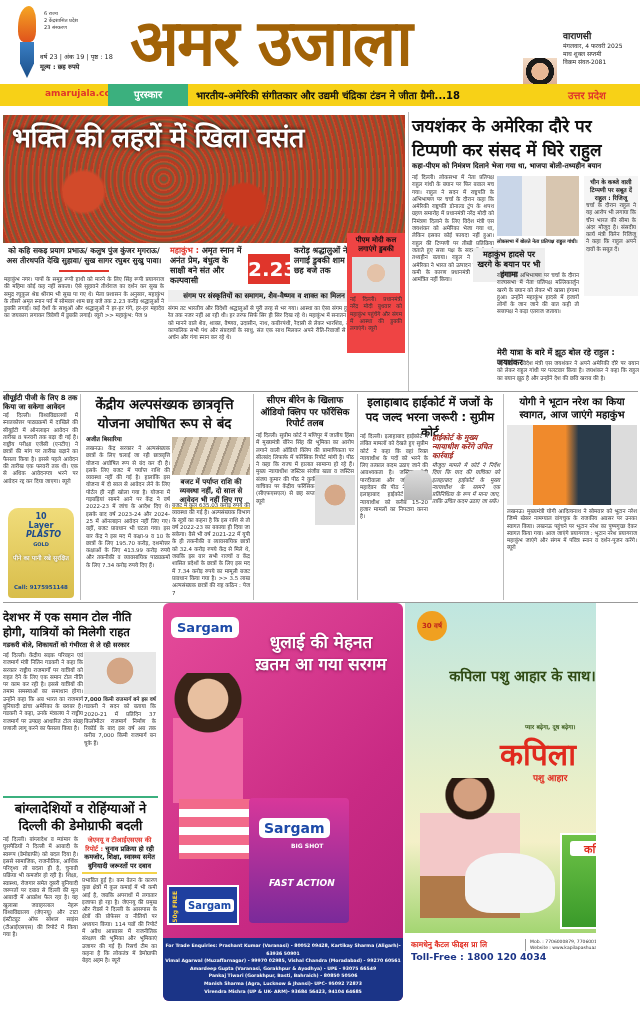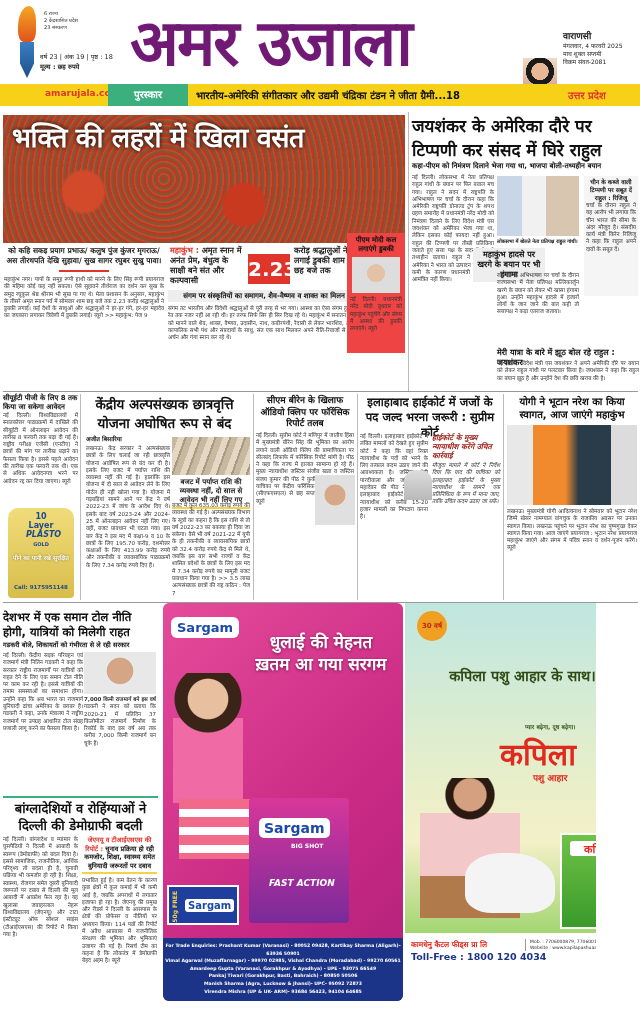--- a/index.html
+++ b/index.html
@@ -5,21 +5,21 @@
   * { box-sizing: border-box; margin: 0; padding: 0; }
   body { width: 640px; height: 1017px; background: #fff; font-family: "DejaVu Sans", sans-serif; color: #111; overflow: hidden; position: relative; }
   .abs { position: absolute; }
   
   .mast { left: 0; top: 0; width: 640px; height: 84px; }
   .torch { left: 14px; top: 6px; width: 26px; height: 74px; }
   .flame { position:absolute; left:4px; top:0; width:18px; height:36px; background: linear-gradient(#f5a623,#e0531c); border-radius: 60% 40% 30% 30%; }
   .pen { position:absolute; left:6px; top:36px; width:14px; height:36px; background: linear-gradient(#3a7fc4,#1b4f8a); clip-path: polygon(0 0,100% 0,100% 60%,50% 100%,0 60%); }
   .bullets { left: 44px; top: 10px; font-size: 5px; line-height: 7px; color:#333; }
   .issue { left: 40px; top: 52px; font-size: 6.5px; line-height: 10px; color:#222; }
-  .logo { left: 130px; top: 4px; font-family: "DejaVu Sans", sans-serif; font-weight: bold; font-size: 64px; letter-spacing: -2px; color: #701a75; line-height: 78px; }
+  .logo { left: 130px; top: 4px; font-family: "DejaVu Sans", sans-serif; font-weight: bold; font-size: 64px; letter-spacing: -2px; color: #a16207; line-height: 78px; }
   .edition { left: 563px; top: 30px; font-size: 6px; line-height: 8px; color:#222; }
   .edition .city { font-size: 9px; font-weight: bold; line-height: 12px; }
   .anchor-photo { left: 523px; top: 58px; width: 34px; height: 48px; background: radial-gradient(circle at 50% 28%, #e8b896 0 22%, #1a1a1a 23% 36%, transparent 37%), linear-gradient(#f1d9c4,#c98a6a); }
   
   .banner { left: 0; top: 84px; width: 640px; height: 22px; background: #f7d117; }
   .banner .site { position:absolute; left: 20px; top: 4px; width: 100px; font-size: 9px; font-weight:bold; color:#e0352b; text-align:right; }
   .banner .tag { position:absolute; left: 108px; top: 0; width: 80px; height: 22px; background:#3bb07e; color:#fff; font-size:10px; font-weight:bold; text-align:center; line-height:22px; }
   .banner .text { position:absolute; left: 196px; top: 4px; font-size: 10px; font-weight: bold; color:#111; }
   .banner .state { position:absolute; left: 568px; top: 4px; font-size: 10px; font-weight: bold; color:#e0352b; }
   

